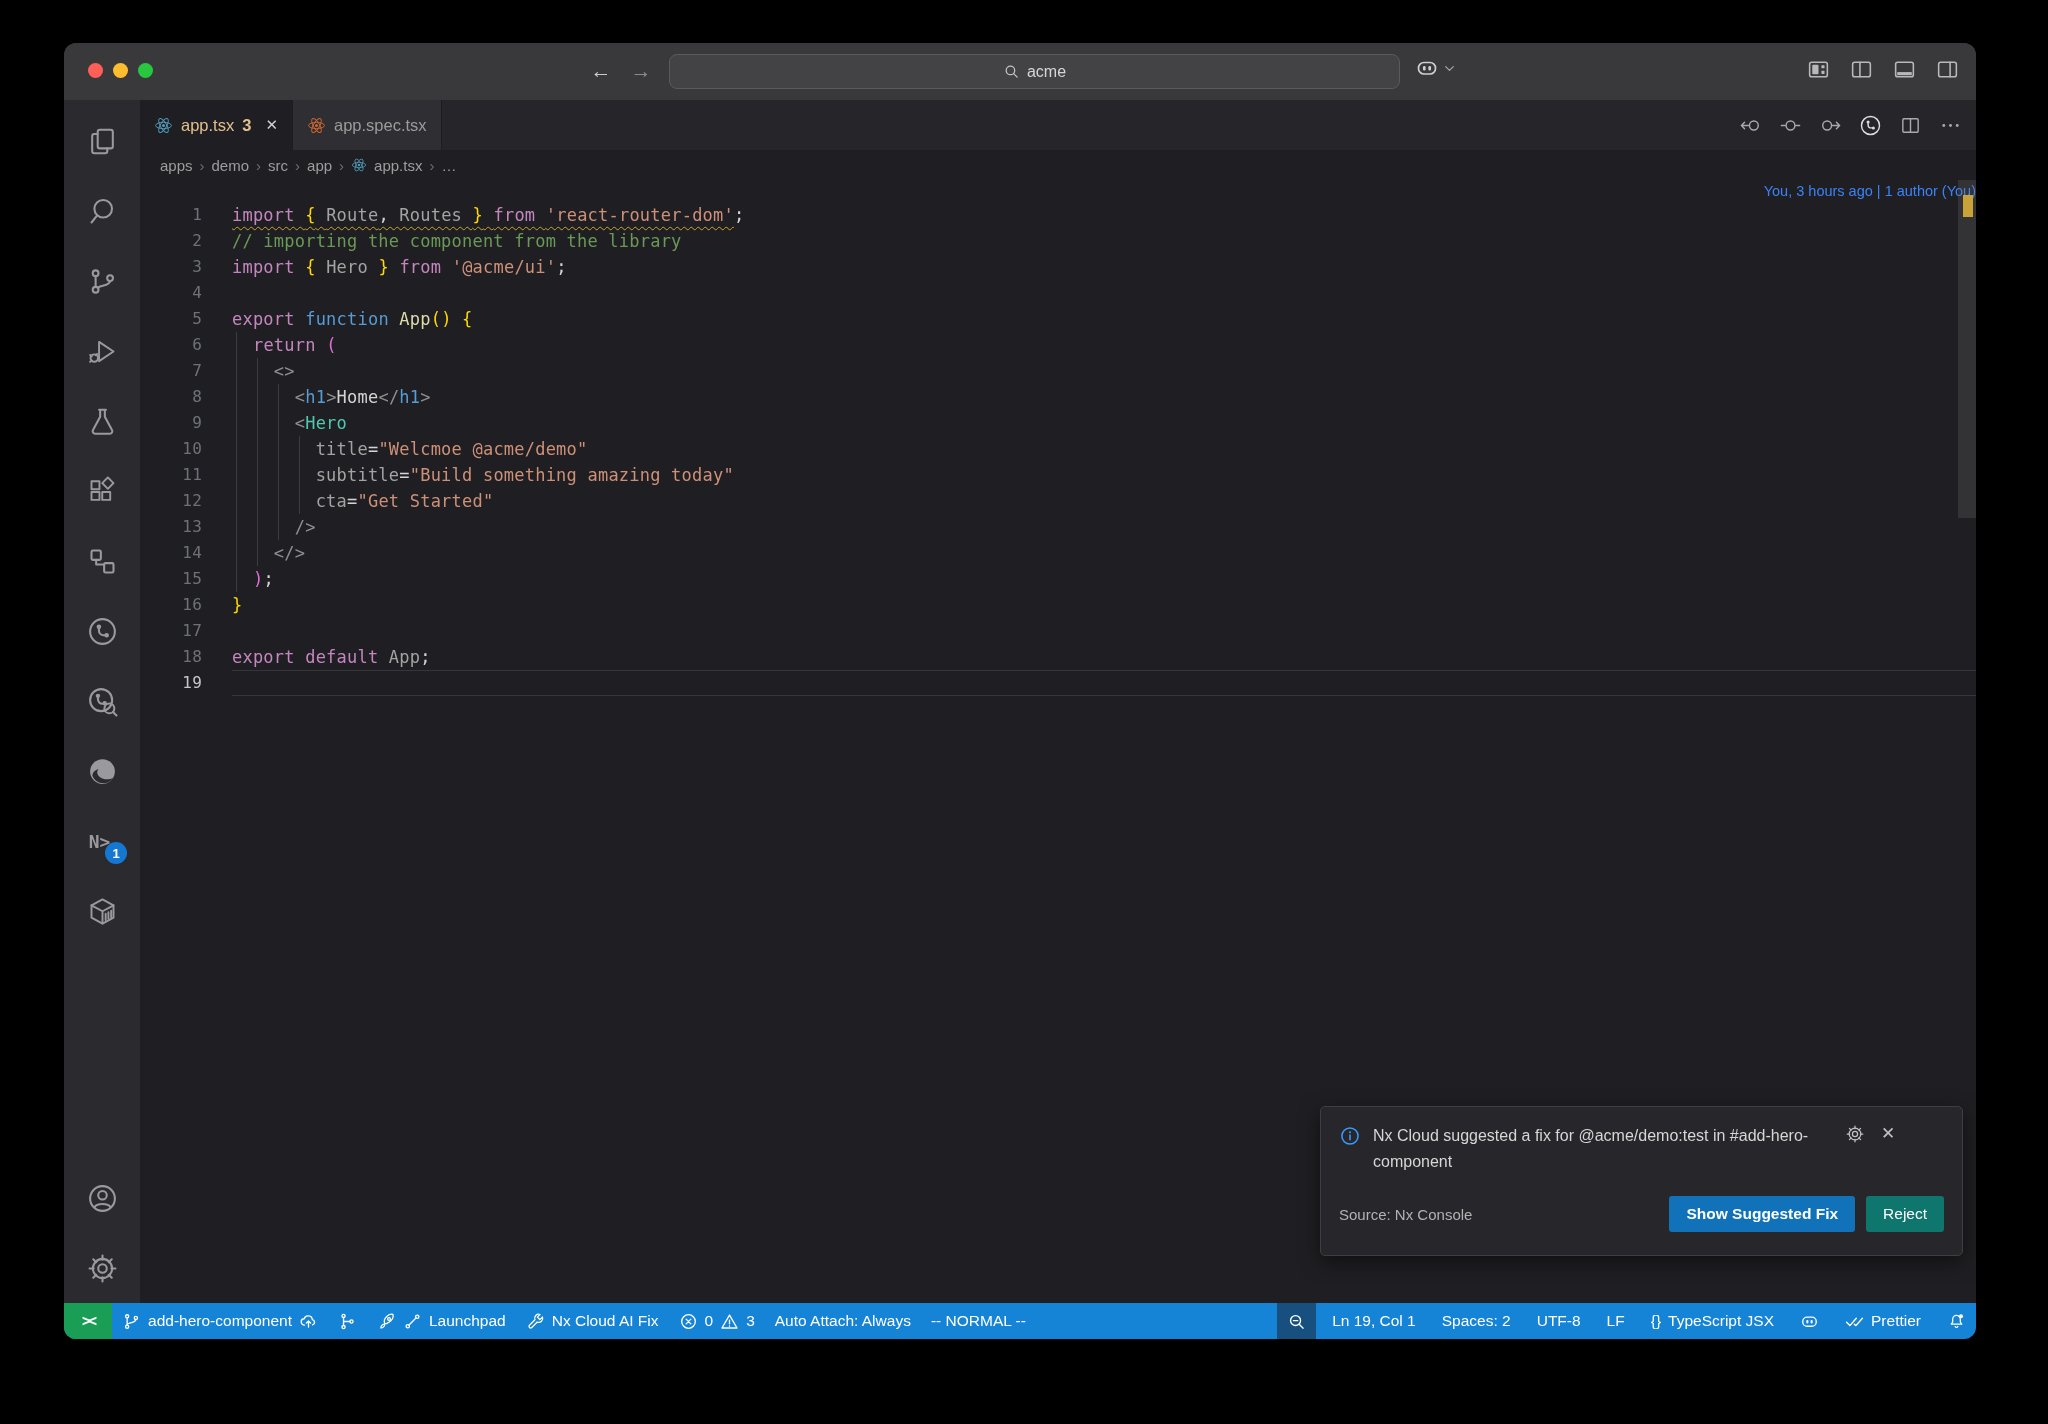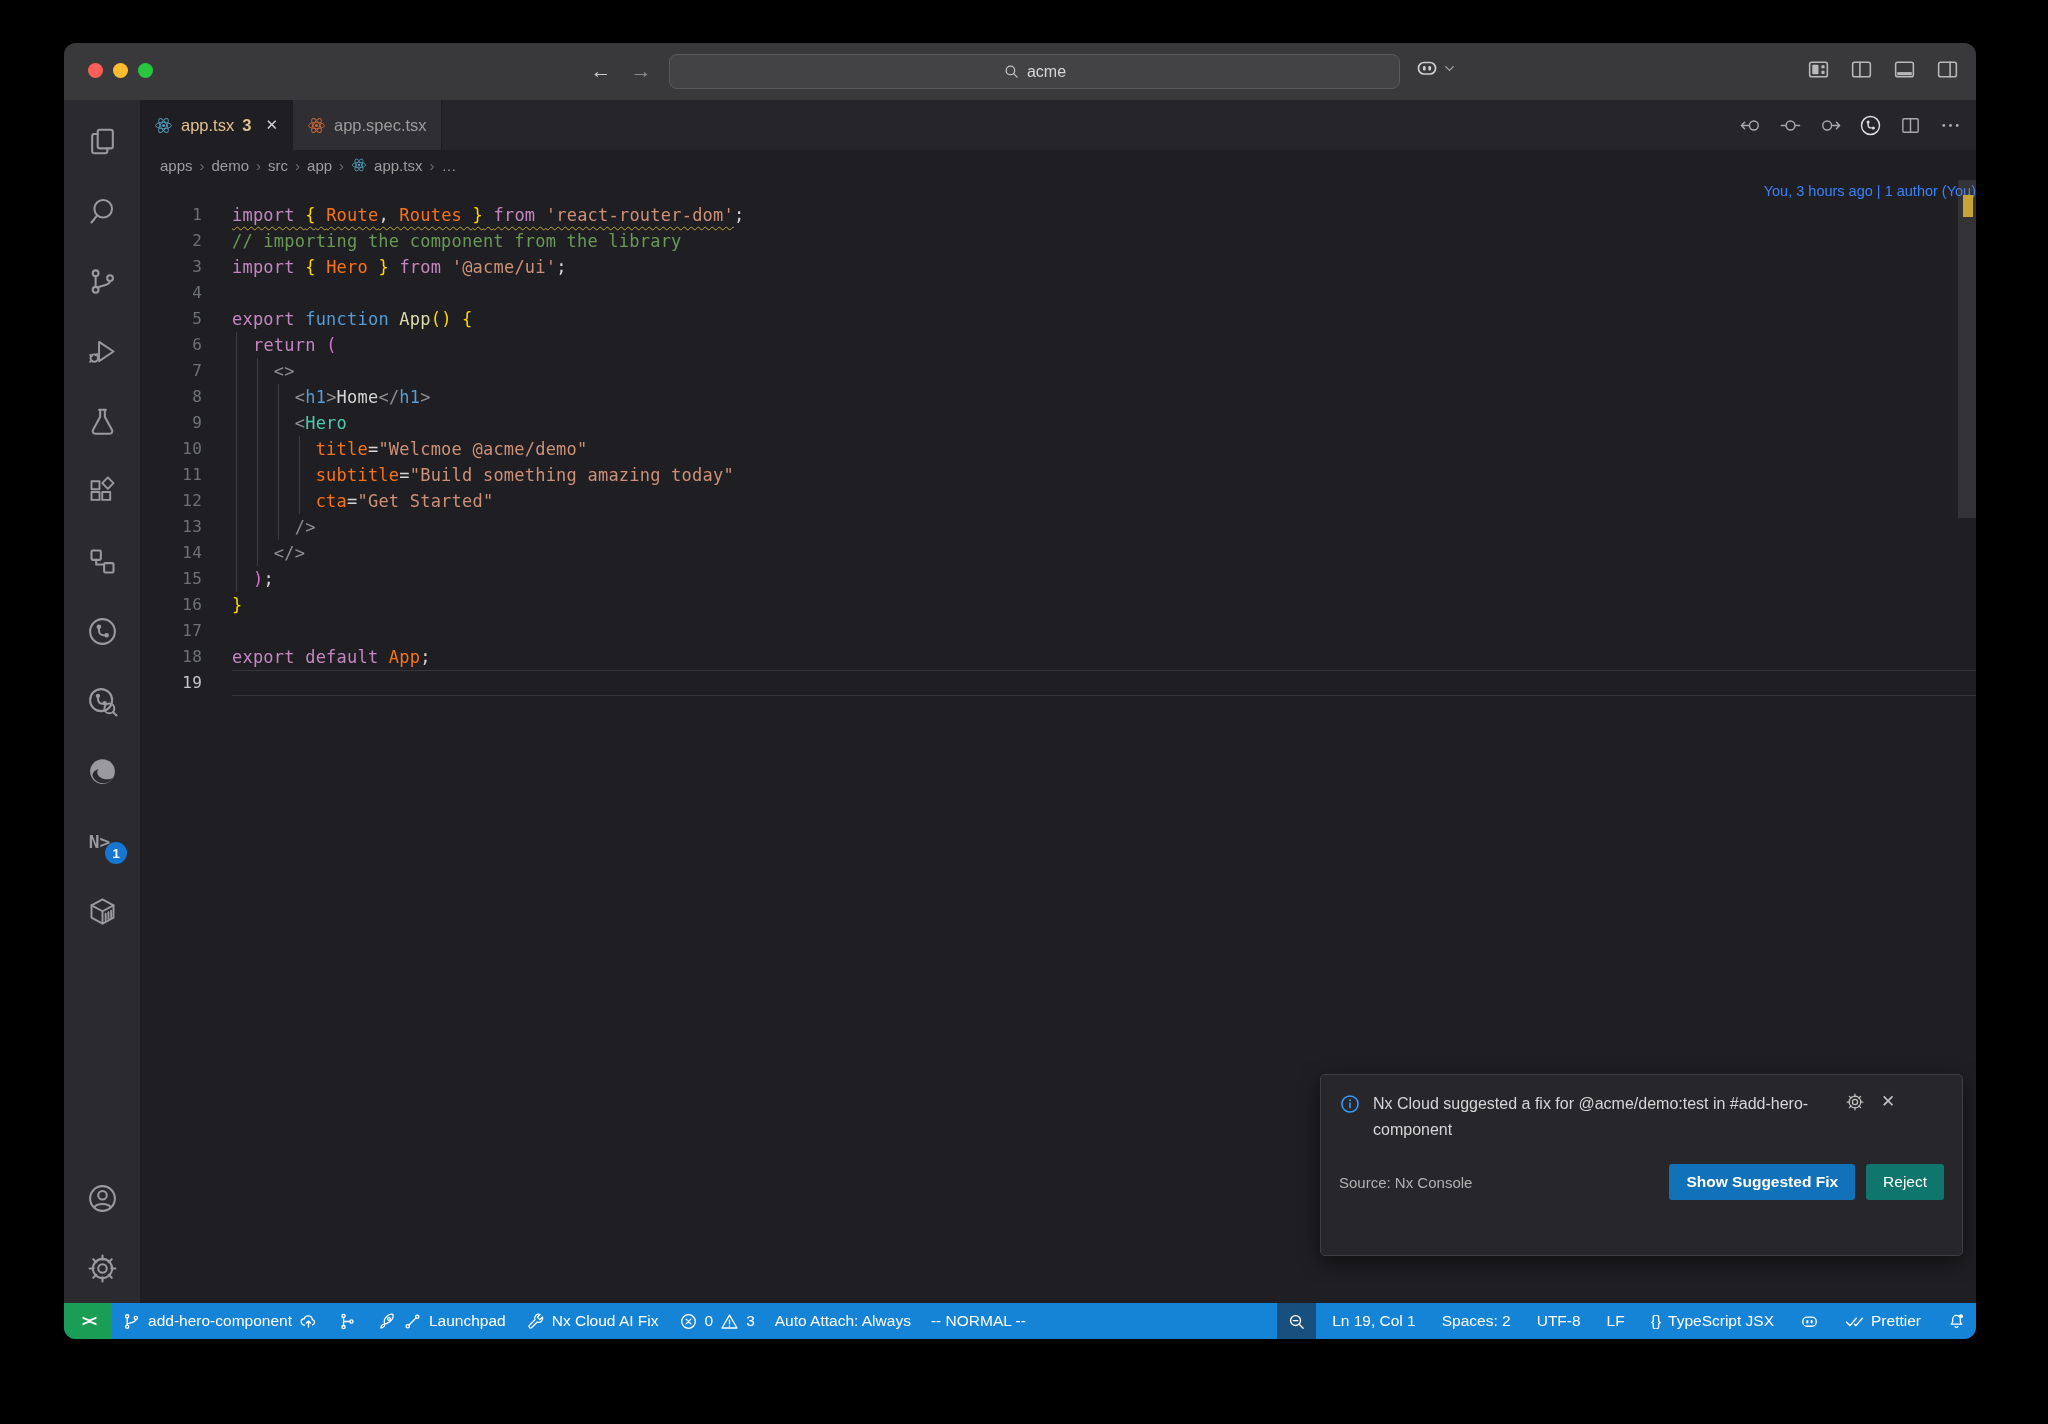--- a/index.html
+++ b/index.html
@@ -53,30 +53,30 @@
   
   .editor{flex:1;position:relative;overflow:hidden;background:#1f1f23;
           font-family:"DejaVu Sans Mono","Liberation Mono",monospace;}
   .blame{height:22px;line-height:22px;margin-left:92px;font-family:"Liberation Sans","DejaVu Sans",sans-serif;
          font-size:14.5px;color:#3b82f6;text-align:right;}
   .code-row{display:flex;height:26px;line-height:26px;font-size:17px;letter-spacing:.22px;white-space:pre;}
   .gutter{width:92px;flex:0 0 92px;text-align:right;padding-right:30px;color:#6e7277;font-size:16px;}
   .code-row.current .gutter{color:#c6c6c6;}
   .line-content{flex:1;}
   .code-row.current .line-content{border-top:1px solid #35353b;border-bottom:1px solid #35353b;}
-  .tk-kw{color:#c586c0;} .tk-def{color:#d4d4d4;} .tk-var{color:#f97316;} .tk-str{color:#ce9178;}
+  .tk-kw{color:#c586c0;} .tk-def{color:#d4d4d4;} .tk-var{color:#a3a3a3;} .tk-str{color:#ce9178;}
   .tk-com{color:#6a9955;} .tk-b1{color:#ffd702;} .tk-b2{color:#da70d6;} .tk-ang{color:#8f8f8f;}
   .tk-tag{color:#569cd6;} .tk-typ{color:#4ec9b0;} .tk-fn{color:#dcdcaa;}
   .wavy{text-decoration:underline;text-decoration-style:wavy;text-decoration-color:#c7a437;
         text-decoration-thickness:1px;text-underline-offset:5px;}
   .guide{position:absolute;width:1px;background:#3c3c42;}
   .scrollbar{position:absolute;right:0;top:0;width:18px;height:338px;background:rgba(121,121,121,.22);}
   .scroll-mark{position:absolute;right:3px;top:15px;width:10px;height:22px;background:#c9a338;}
   
-  .toast{position:absolute;right:13px;bottom:47px;width:643px;height:182px;background:#27272b;
+  .toast{position:absolute;right:13px;bottom:47px;width:643px;height:150px;background:#27272b;
          border:1px solid #3e3e44;border-radius:5px;box-shadow:0 6px 20px rgba(0,0,0,.5);
          font-family:"Liberation Sans","DejaVu Sans",sans-serif;padding:16px 18px 14px 18px;}
   .toast-row1{display:flex;align-items:flex-start;gap:12px;}
   .toast .info{width:22px;height:22px;flex:0 0 22px;color:#3b99fc;margin-top:2px;}
   .toast-msg{flex:1;font-size:16px;line-height:1.6;color:#d6d6d6;max-width:460px;}
   .toast-icons{display:flex;gap:16px;color:#c0c0c0;align-items:center;}
   .toast-icons .icn{width:20px;height:20px;}
   .toast-icons .x{font-size:17px;}
   .toast-row2{display:flex;align-items:center;margin-top:22px;}
   .toast-src{font-size:15px;color:#b2b2b2;flex:1;}

